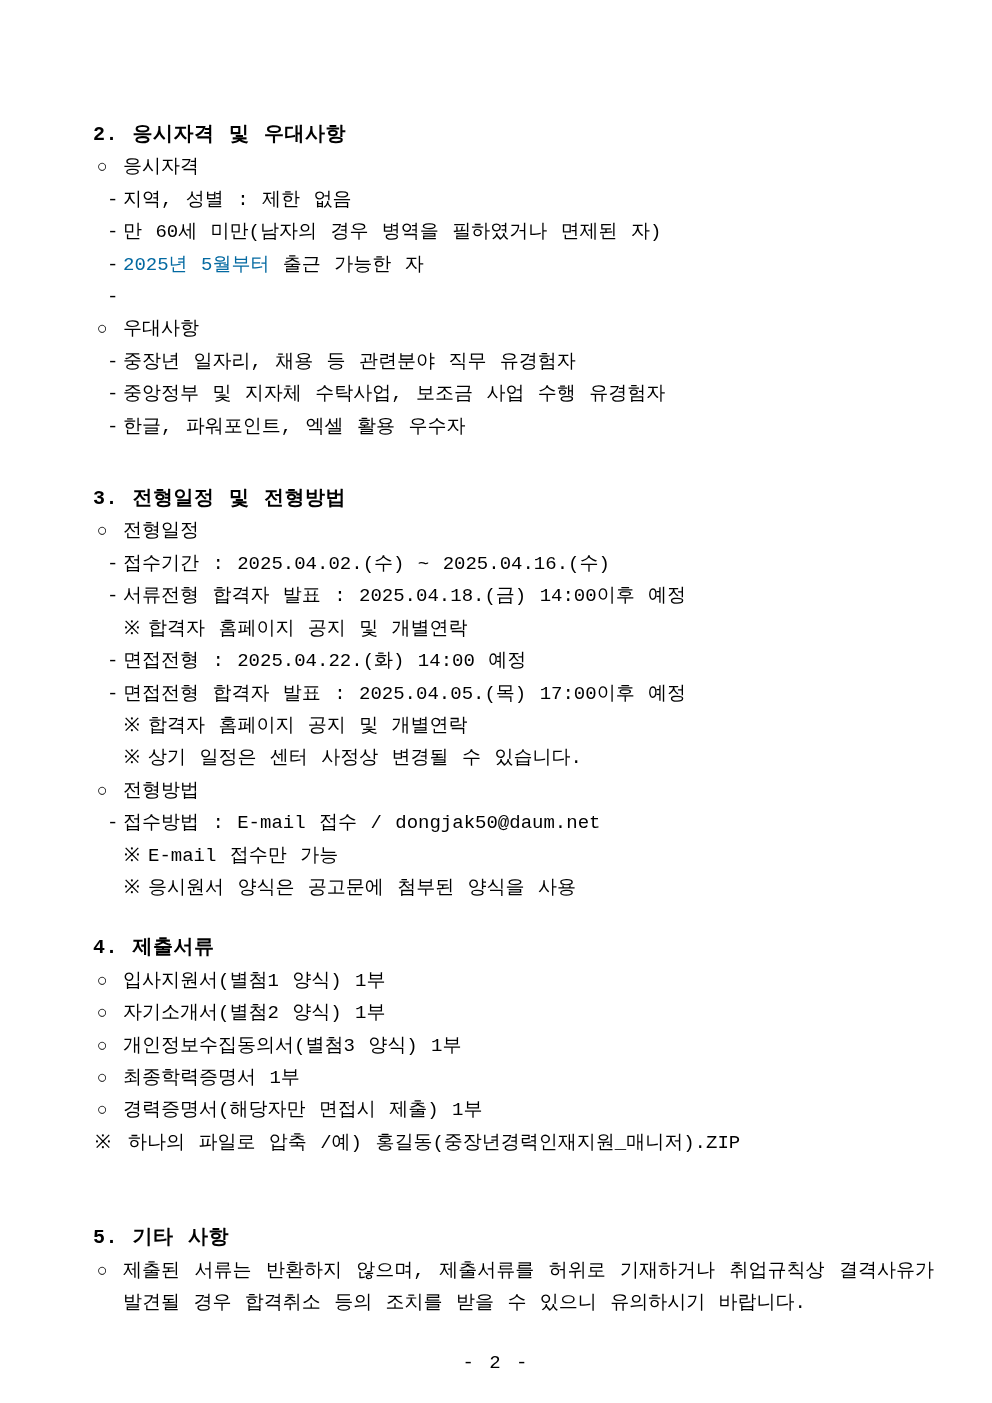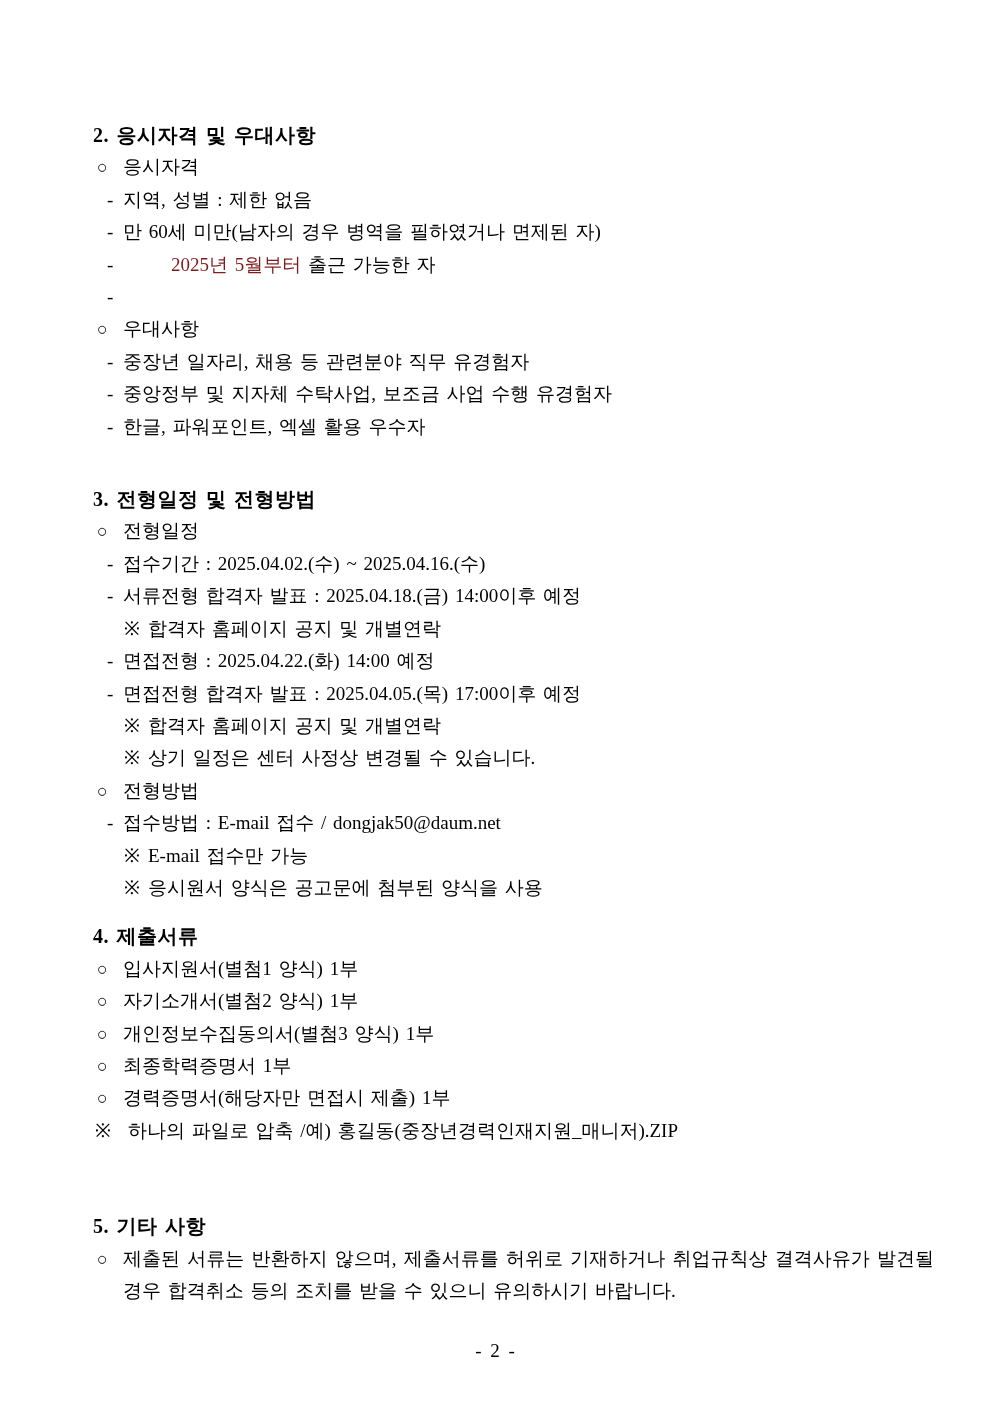--- a/index.html
+++ b/index.html
@@ -6,29 +6,29 @@
     margin: 0;
     padding: 0;
     background: #ffffff;
   }
   .page {
     position: relative;
     width: 992px;
     height: 1403px;
     background: #ffffff;
     overflow: hidden;
-    font-family: Liberation Serif, serif;
+    font-family: Liberation Mono, monospace;
     color: #000000;
   }
   .doc {
     padding-top: 119px;
   }
   .section { }
   .sec-1 { margin-top: 40px; }
-  .sec-2 { margin-top: 16px; }
+  .sec-2 { margin-top: 28px; }
   .sec-3 { margin-top: 63px; }
 
   .line {
     display: flex;
     align-items: baseline;
     line-height: 32.4px;
     font-size: 19px;
     word-spacing: 2px;
     white-space: nowrap;
   }
@@ -84,21 +84,21 @@
         <div class="line dash">
           <span class="marker">-</span>
           <span class="txt"><span>지역, 성별 : 제한 없음</span></span>
         </div>
         <div class="line dash">
           <span class="marker">-</span>
           <span class="txt"><span>만 60세 미만(남자의 경우 병역을 필하였거나 면제된 자)</span></span>
         </div>
         <div class="line dash">
           <span class="marker">-</span>
-          <span class="txt"><span style="color: #7f1d1d; margin-left: 48px;">2025년 5월부터</span><span> 출근 가능한 자</span></span>
+          <span class="txt"><span style="color: #0369a1;">2025년 5월부터</span><span> 출근 가능한 자</span></span>
         </div>
         <div class="line dash">
           <span class="marker">-</span>
         </div>
         <div class="line circle">
           <span class="marker">○</span>
           <span class="txt"><span>우대사항</span></span>
         </div>
         <div class="line dash">
           <span class="marker">-</span>

